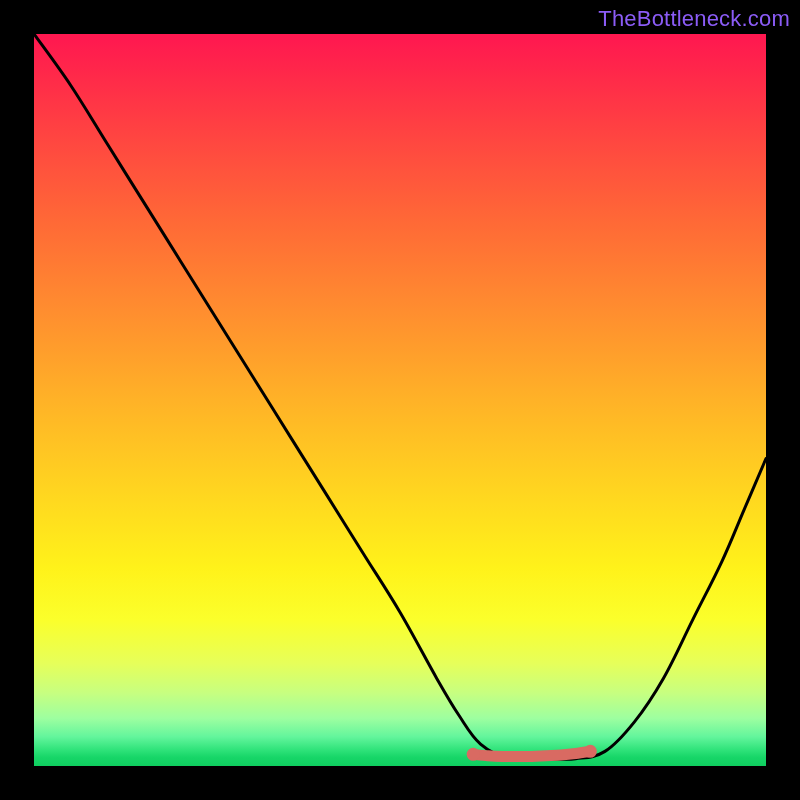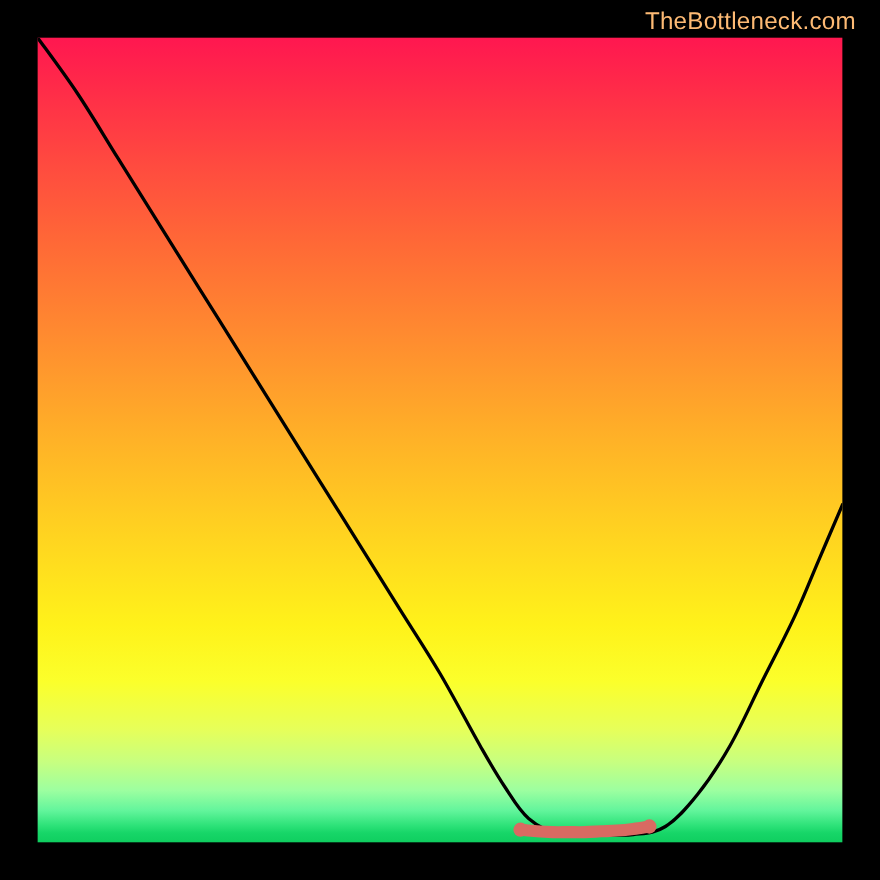--- a/index.html
+++ b/index.html
@@ -6,24 +6,24 @@
   html, body { width: 800px; height: 800px; overflow: hidden; background: #000; }
   .frame {
     position: relative;
     width: 800px;
     height: 800px;
     background: #000;
   }
   .watermark {
     position: absolute;
     top: 6px;
-    right: 22px;
+    right: 10px;
     font-family: Arial, Helvetica, sans-serif;
     font-size: 22px;
-    color: #fdba74;
+    color: #8b5cf6;
     letter-spacing: 0.2px;
     z-index: 5;
   }
   .plot {
     position: absolute;
     left: 34px;
     top: 34px;
     width: 732px;
     height: 732px;
     overflow: hidden;

